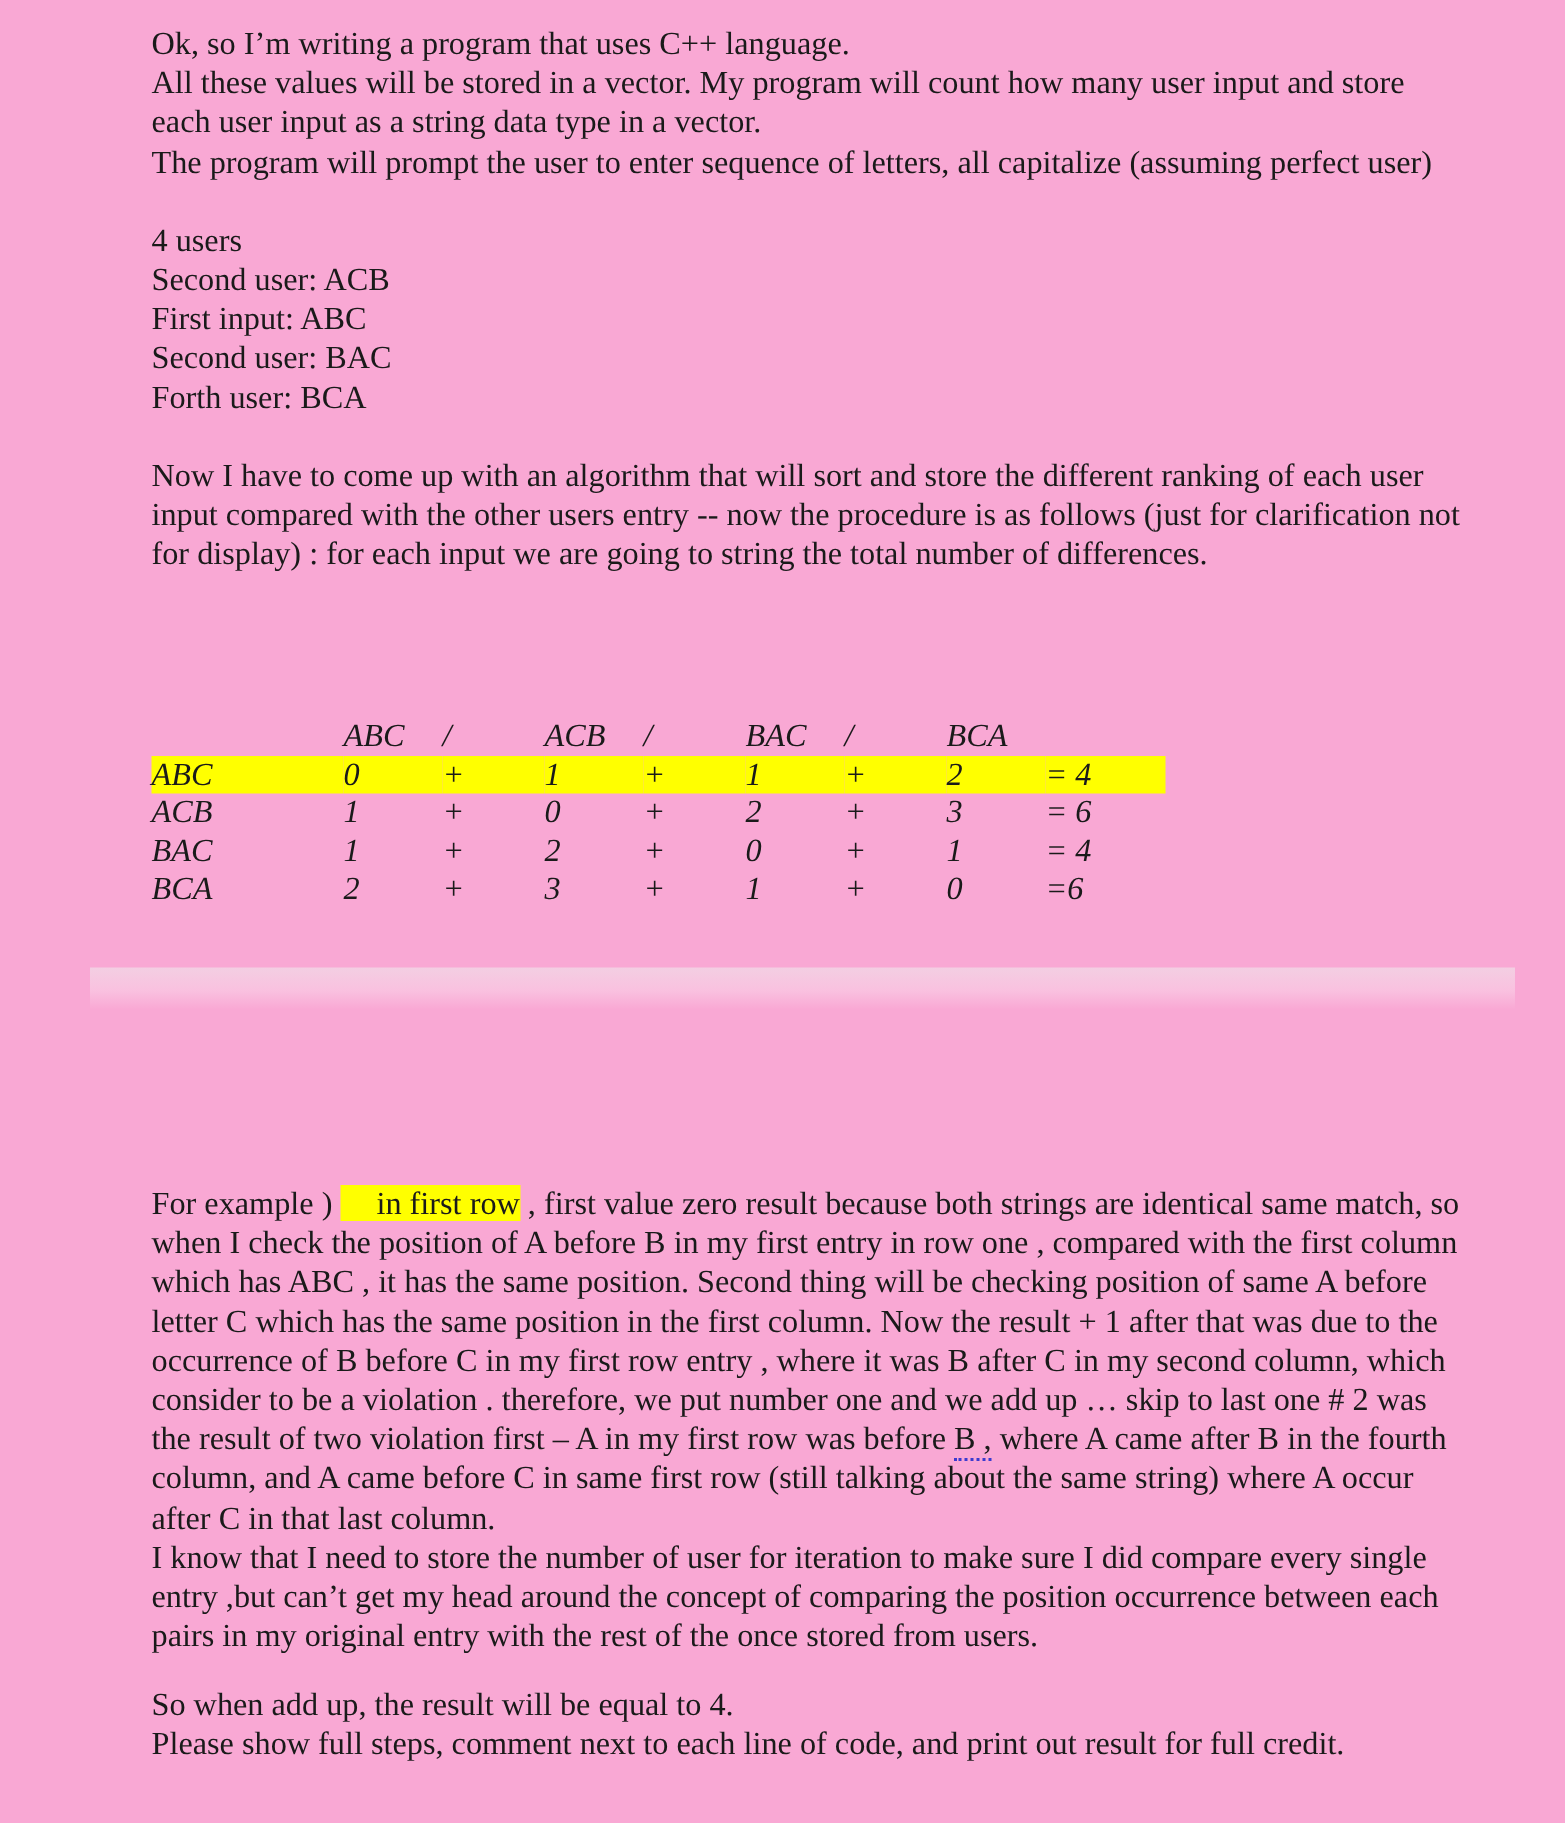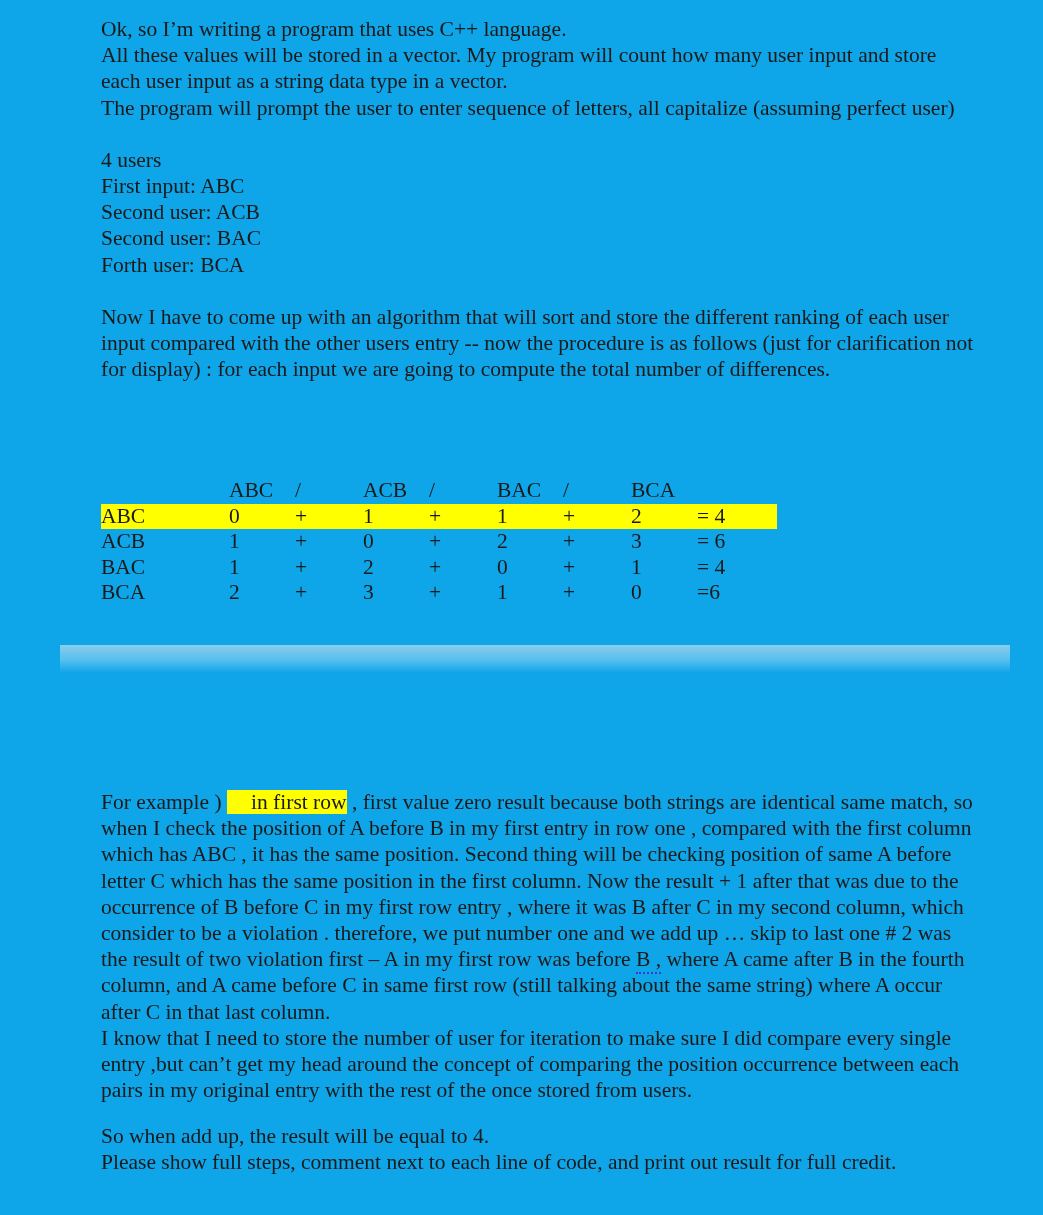--- a/index.html
+++ b/index.html
@@ -12,21 +12,21 @@
     height: 1215px;
     font-family: "Liberation Serif", "DejaVu Serif", serif;
     color: #1a1a1a;
     -webkit-font-smoothing: antialiased;
   }
   .page {
     position: relative;
     width: 1043px;
     height: 1215px;
     overflow: hidden;
-    background: #0ea5e9;
+    background: #f9a8d4;
   }
   .doc {
     position: absolute;
     left: 101px;
     top: 16px;
     width: 880px;
   }
   p.para {
     margin: 0;
     font-size: 21.5px;
@@ -52,20 +52,21 @@
   }
 
   
   .matrix {
     position: absolute;
     left: 101px;
     top: 478px;
     width: 660px;
     font-size: 21.5px;
     line-height: 25.5px;
+    font-style: italic;
   }
   .matrix table {
     border-collapse: collapse;
     width: 637px;
     table-layout: fixed;
   }
   .matrix td {
     padding: 0;
     height: 25.5px;
     vertical-align: top;
@@ -102,28 +103,28 @@
 
   <div class="doc">
 
     <p class="para">Ok, so I’m writing a program that uses C++ language.</p>
     <p class="para">All these values will be stored in a vector. My program will count how many user input and store each user input as a string data type in a vector.</p>
     <p class="para">The program will prompt the user to enter sequence of letters, all capitalize (assuming perfect user)</p>
 
     <div class="gap-sm"></div>
 
     <p class="para">4 users</p>
+    <p class="para">Second user: ACB</p>
     <p class="para">First input: ABC</p>
-    <p class="para">Second user: ACB</p>
     <p class="para">Second user: BAC</p>
     <p class="para">Forth user: BCA</p>
 
     <div class="gap-md"></div>
 
-    <p class="para">Now I have to come up with an algorithm that will sort and store the different ranking of each user input compared with the other users entry -- now the procedure is as follows (just for clarification not for display) : for each input we are going to compute the total number of differences.</p>
+    <p class="para">Now I have to come up with an algorithm that will sort and store the different ranking of each user input compared with the other users entry -- now the procedure is as follows (just for clarification not for display) : for each input we are going to string the total number of differences.</p>
   </div>
 
   <div class="matrix">
     <table>
       <tbody>
           <tr>
         <td class="c-label"></td>
         <td class="c-val">ABC</td>
         <td class="c-op">/</td>
         <td class="c-val">ACB</td>

